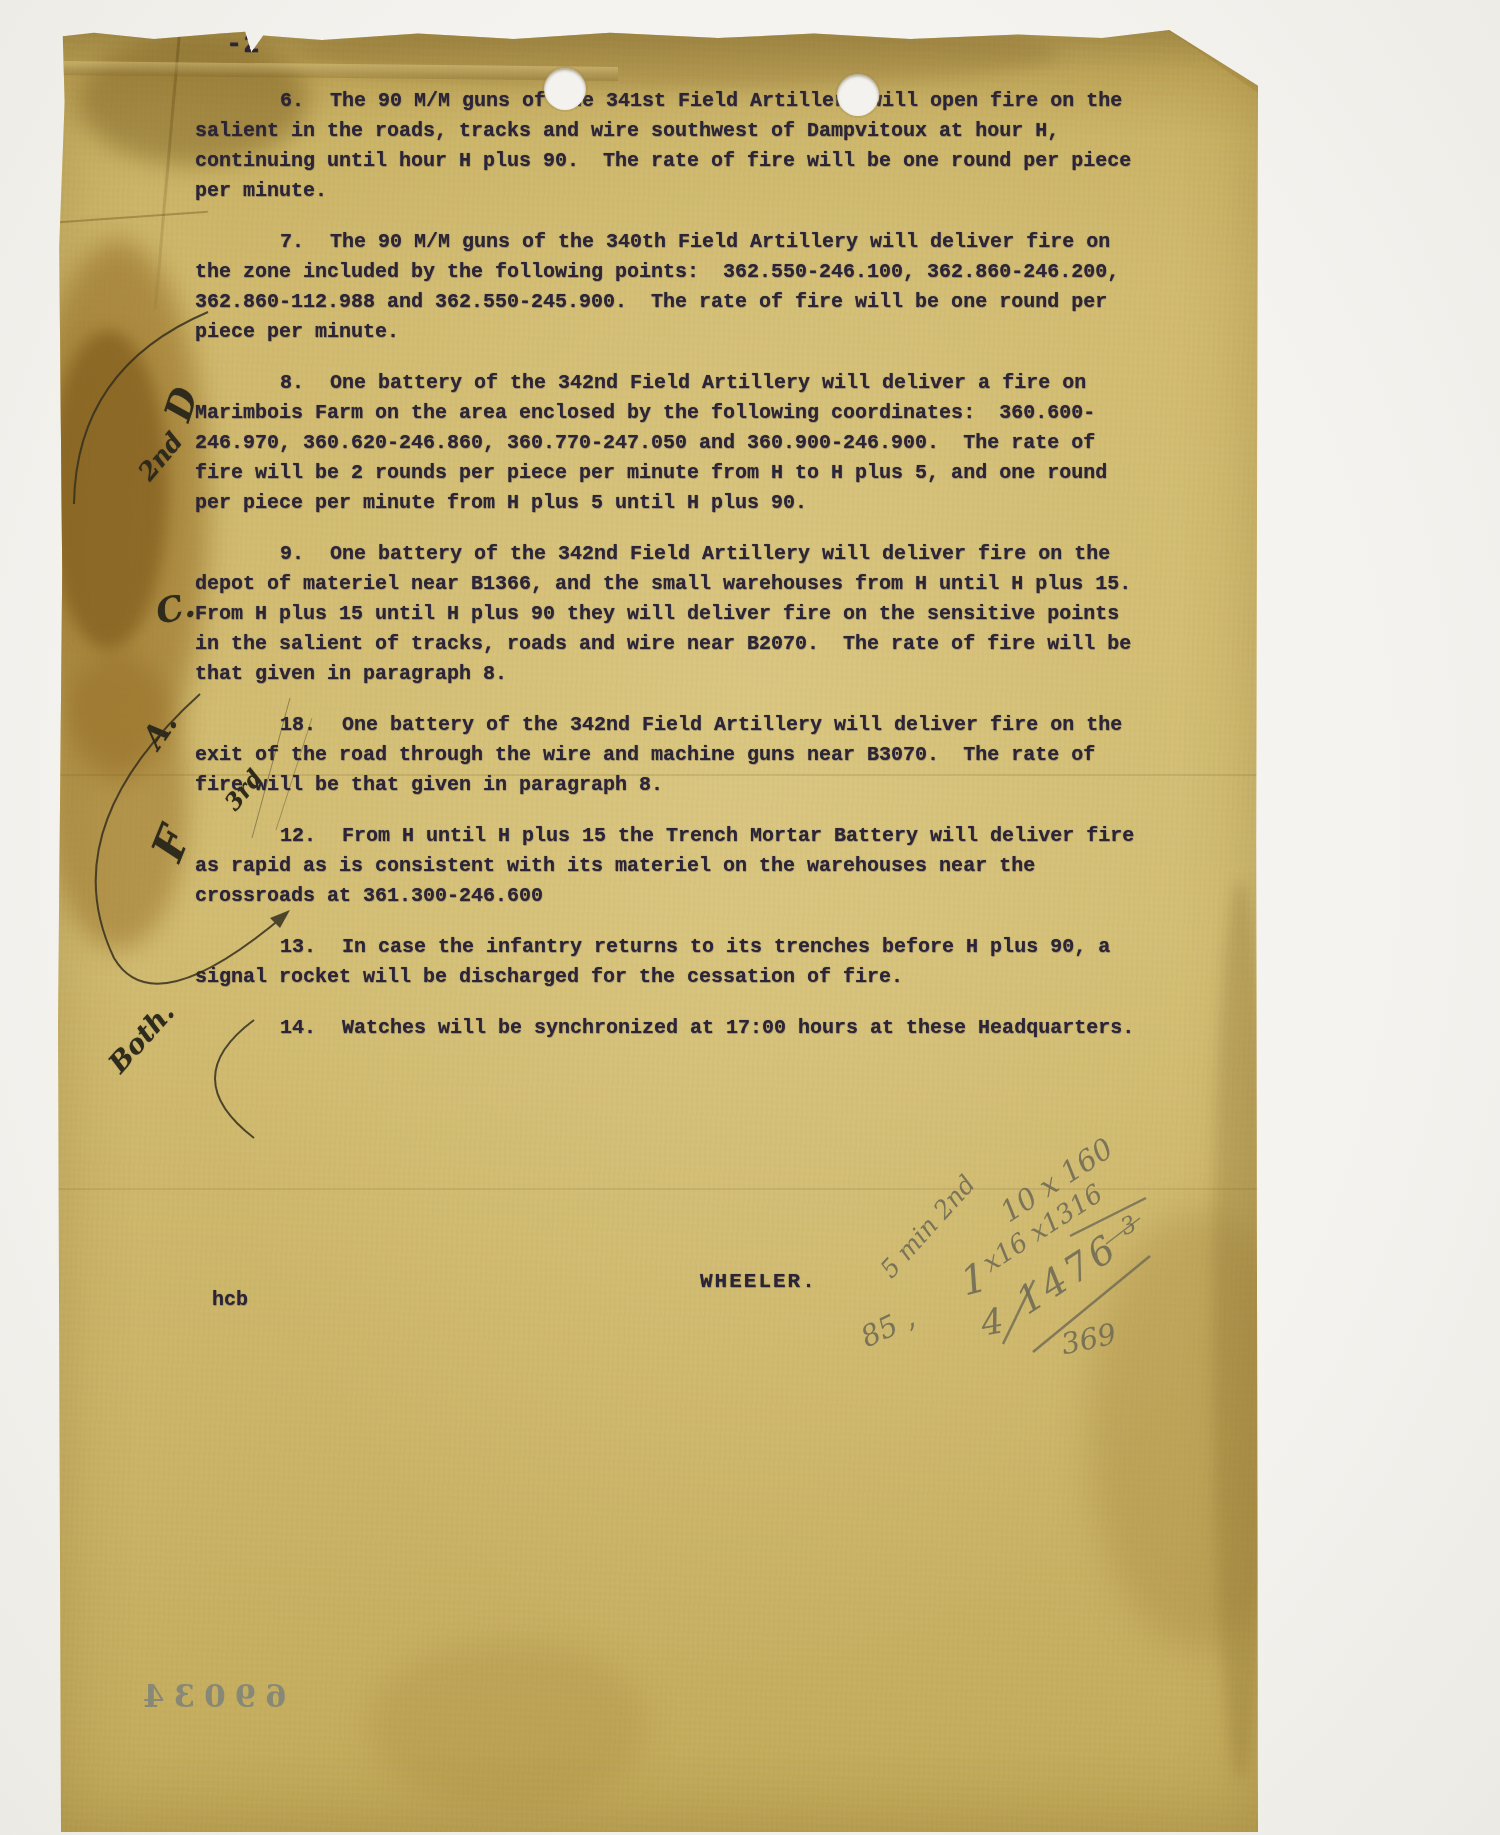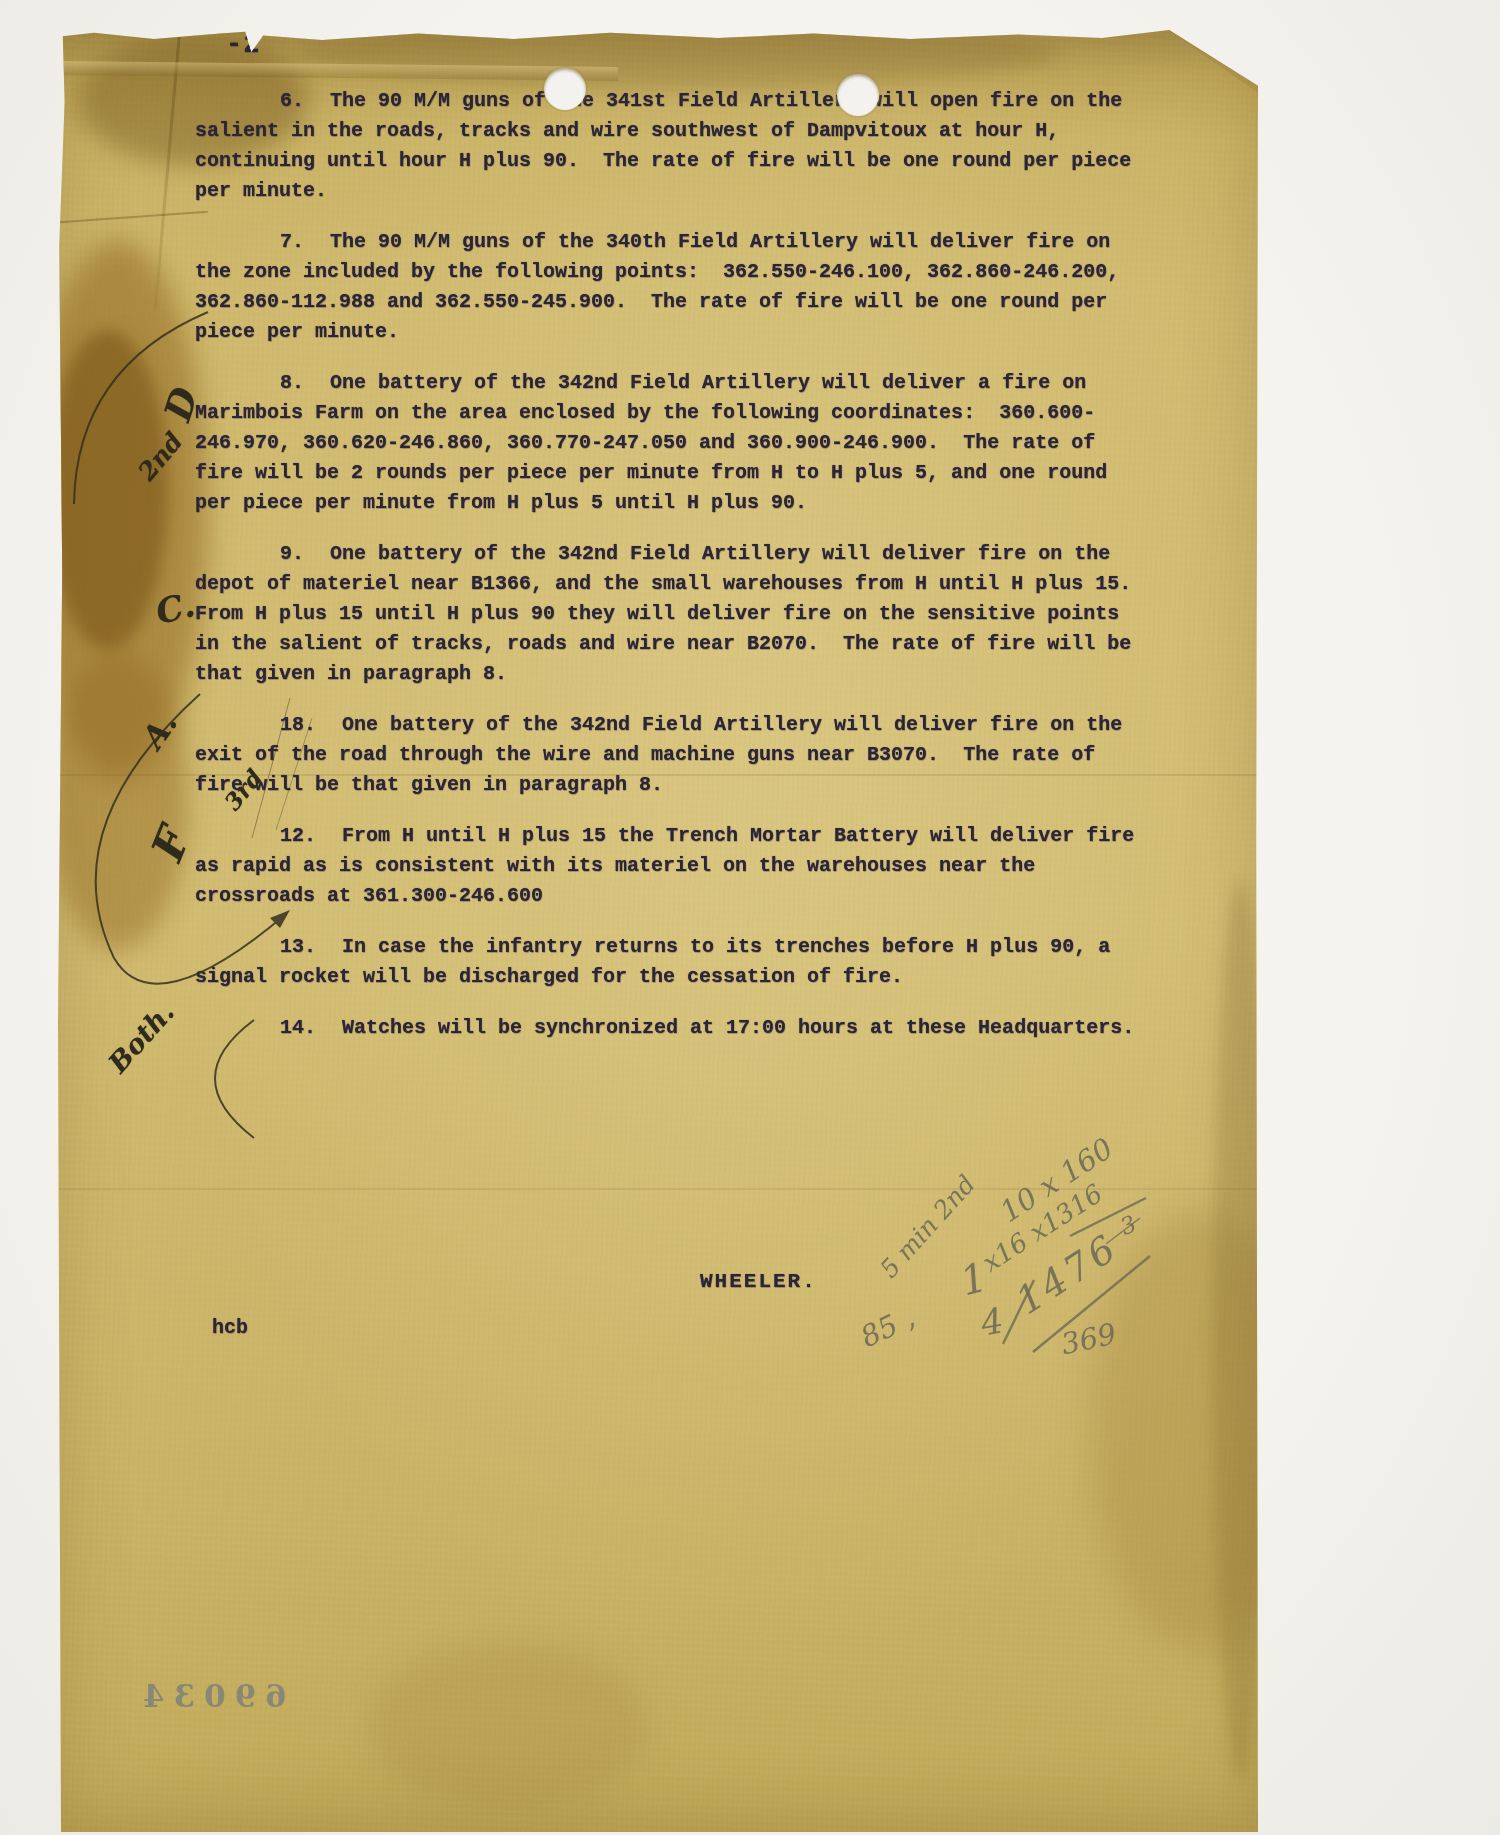--- a/index.html
+++ b/index.html
@@ -46,21 +46,21 @@
     text-shadow:0 0 1px rgba(43,37,55,.65), 0.5px 0.5px 0 rgba(43,37,55,.25);
   }
   .page-number{position:absolute;left:168px;top:0px;font-size:27px;letter-spacing:1px;}
   .body-text{
     position:absolute;left:137px;top:56px;width:952px;
     font-size:20px;line-height:30px;
   }
   .para{margin:0 0 21px 0;text-indent:85px;white-space:pre-wrap;}
   .pnum{margin-right:26px;}
   .signature{position:absolute;left:642px;top:1240px;font-size:21px;letter-spacing:2px;}
-  .initials{position:absolute;left:154px;top:1258px;font-size:20px;margin-top:28px;}
+  .initials{position:absolute;left:154px;top:1258px;font-size:20px;}
   
   .ink{
     position:absolute;font-family:"DejaVu Serif",serif;font-style:italic;font-weight:bold;
     color:#2e2a1c;pointer-events:none;text-shadow:0 0 1px rgba(46,42,28,.5);
   }
   .ann-d{left:107px;top:352px;font-size:37px;transform:rotate(-72deg);}
   .ann-2nd{left:76px;top:412px;font-size:25px;transform:rotate(-50deg);}
   .ann-c{left:98px;top:558px;font-size:34px;transform:rotate(-14deg);}
   .ann-a{left:84px;top:682px;font-size:31px;transform:rotate(-55deg);}
   .ann-3rd{left:163px;top:746px;font-size:23px;transform:rotate(-50deg);}

